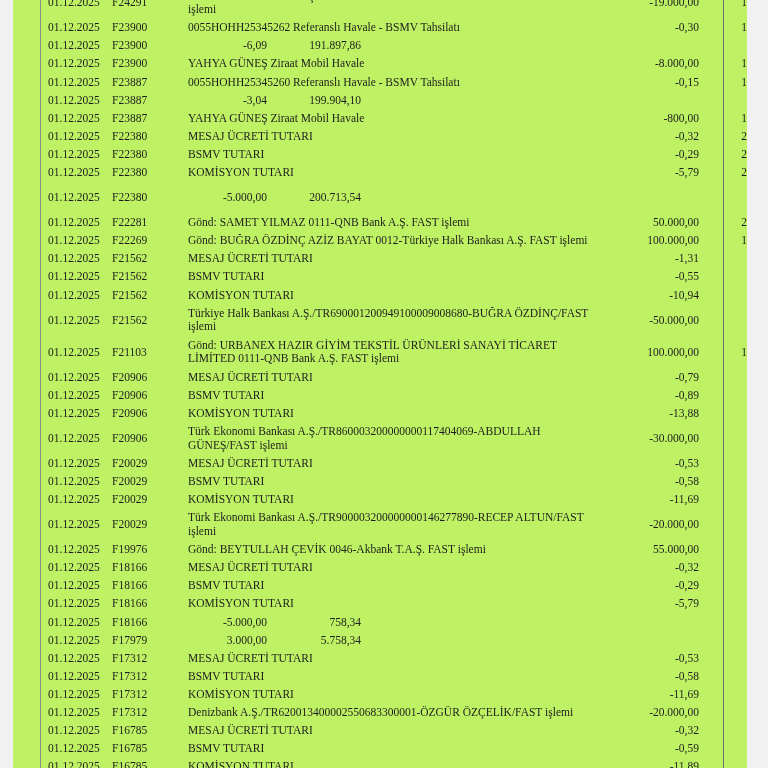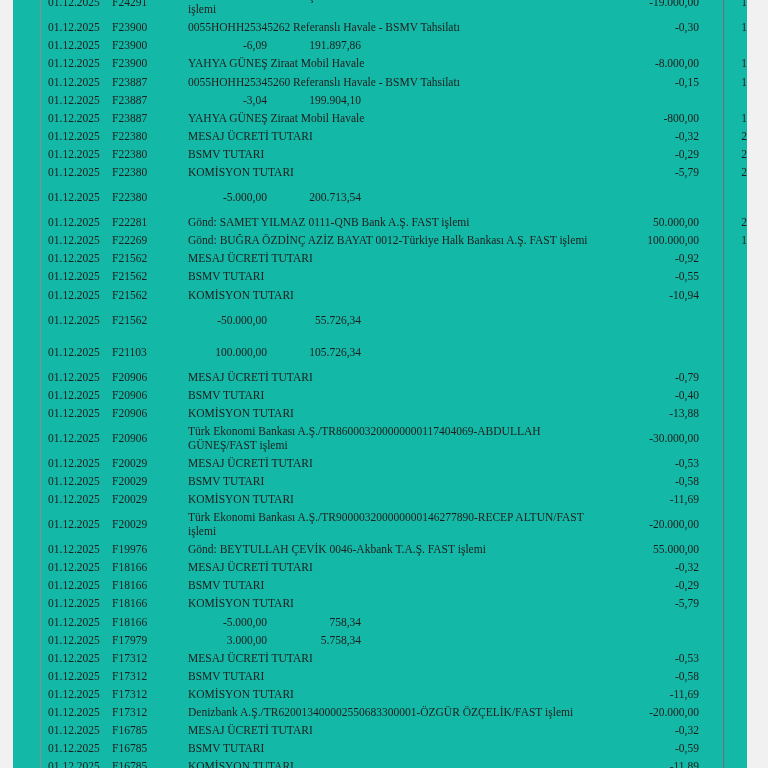--- a/index.html
+++ b/index.html
@@ -6,21 +6,21 @@
   html, body {
     width: 768px; height: 768px;
     overflow: hidden;
     background: #f1f1f1;
     font-family: "Liberation Serif", "DejaVu Serif", serif;
   }
   .paper {
     position: absolute;
     left: 13px; top: 0;
     width: 734px; height: 768px;
-    background: #14b8a6;
+    background: #bef264;
     overflow: hidden;
   }
   .statement-table {
     position: absolute;
     left: 27px;            
     top: -13px;            
     width: 684px;          
     border-left: 1.6px solid #8d8d8d;
     border-right: 1.6px solid #6f6f6f;
     filter: blur(0.3px) contrast(1.02);
@@ -148,21 +148,21 @@
     <div class="c ref">F22269</div>
     <div class="c desc">Gönd: BUĞRA ÖZDİNÇ AZİZ BAYAT 0012-Türkiye Halk Bankası A.Ş. FAST işlemi</div>
     <div class="c amount">100.000,00</div>
     <div class="c balance">155.713,54</div>
   </div>
 
   <div class="row">
     <div class="c date">01.12.2025</div>
     <div class="c ref">F21562</div>
     <div class="c desc">MESAJ ÜCRETİ TUTARI</div>
-    <div class="c amount">-0,92</div>
+    <div class="c amount">-1,31</div>
     <div class="c balance">55.713,54</div>
   </div>
 
   <div class="row">
     <div class="c date">01.12.2025</div>
     <div class="c ref">F21562</div>
     <div class="c desc">BSMV TUTARI</div>
     <div class="c amount">-0,55</div>
     <div class="c balance">55.714,85</div>
   </div>
@@ -171,44 +171,46 @@
     <div class="c date">01.12.2025</div>
     <div class="c ref">F21562</div>
     <div class="c desc">KOMİSYON TUTARI</div>
     <div class="c amount">-10,94</div>
     <div class="c balance">55.715,40</div>
   </div>
 
   <div class="row tall">
     <div class="c date">01.12.2025</div>
     <div class="c ref">F21562</div>
+    <div class="c desc">Türkiye Halk Bankası A.Ş./TR690001200949100009008680-BUĞRA ÖZDİNÇ/FAST işlemi</div>
     <div class="c amount">-50.000,00</div>
     <div class="c balance">55.726,34</div>
   </div>
 
   <div class="row tall">
     <div class="c date">01.12.2025</div>
     <div class="c ref">F21103</div>
+    <div class="c desc">Gönd: URBANEX HAZIR GİYİM TEKSTİL ÜRÜNLERİ SANAYİ TİCARET LİMİTED 0111-QNB Bank A.Ş. FAST işlemi</div>
     <div class="c amount">100.000,00</div>
     <div class="c balance">105.726,34</div>
   </div>
 
   <div class="row">
     <div class="c date">01.12.2025</div>
     <div class="c ref">F20906</div>
     <div class="c desc">MESAJ ÜCRETİ TUTARI</div>
     <div class="c amount">-0,79</div>
     <div class="c balance">5.726,34</div>
   </div>
 
   <div class="row">
     <div class="c date">01.12.2025</div>
     <div class="c ref">F20906</div>
     <div class="c desc">BSMV TUTARI</div>
-    <div class="c amount">-0,40</div>
+    <div class="c amount">-0,89</div>
     <div class="c balance">5.727,13</div>
   </div>
 
   <div class="row">
     <div class="c date">01.12.2025</div>
     <div class="c ref">F20906</div>
     <div class="c desc">KOMİSYON TUTARI</div>
     <div class="c amount">-13,88</div>
     <div class="c balance">5.727,70</div>
   </div>

